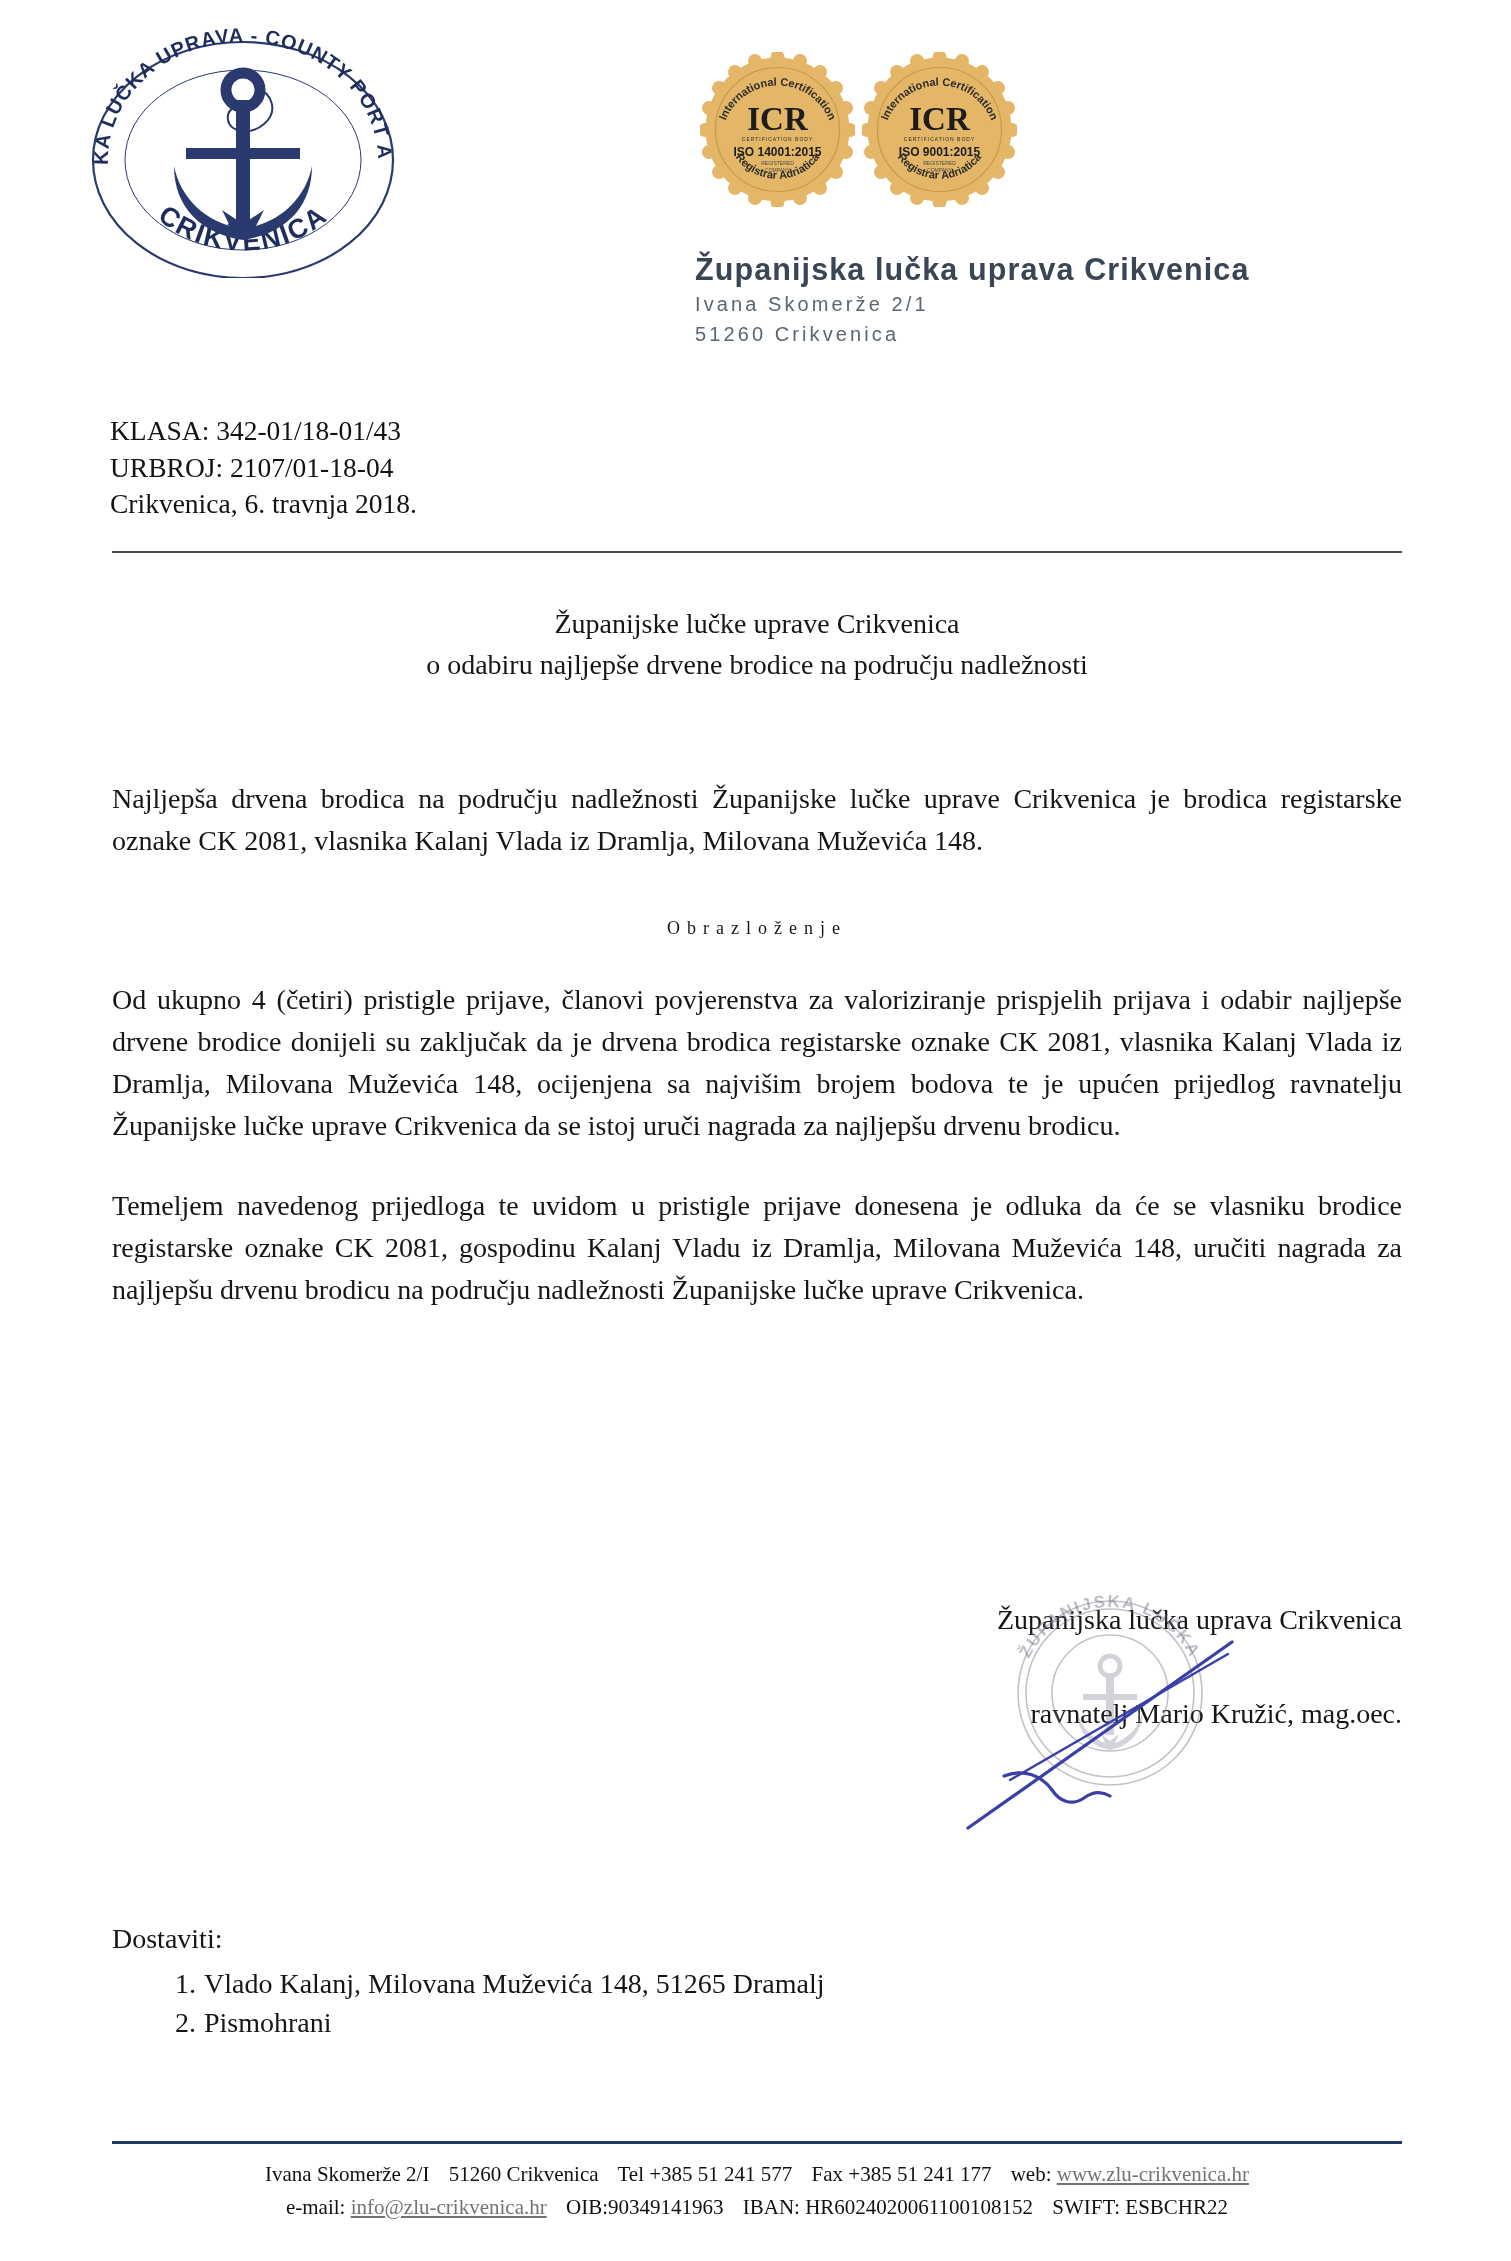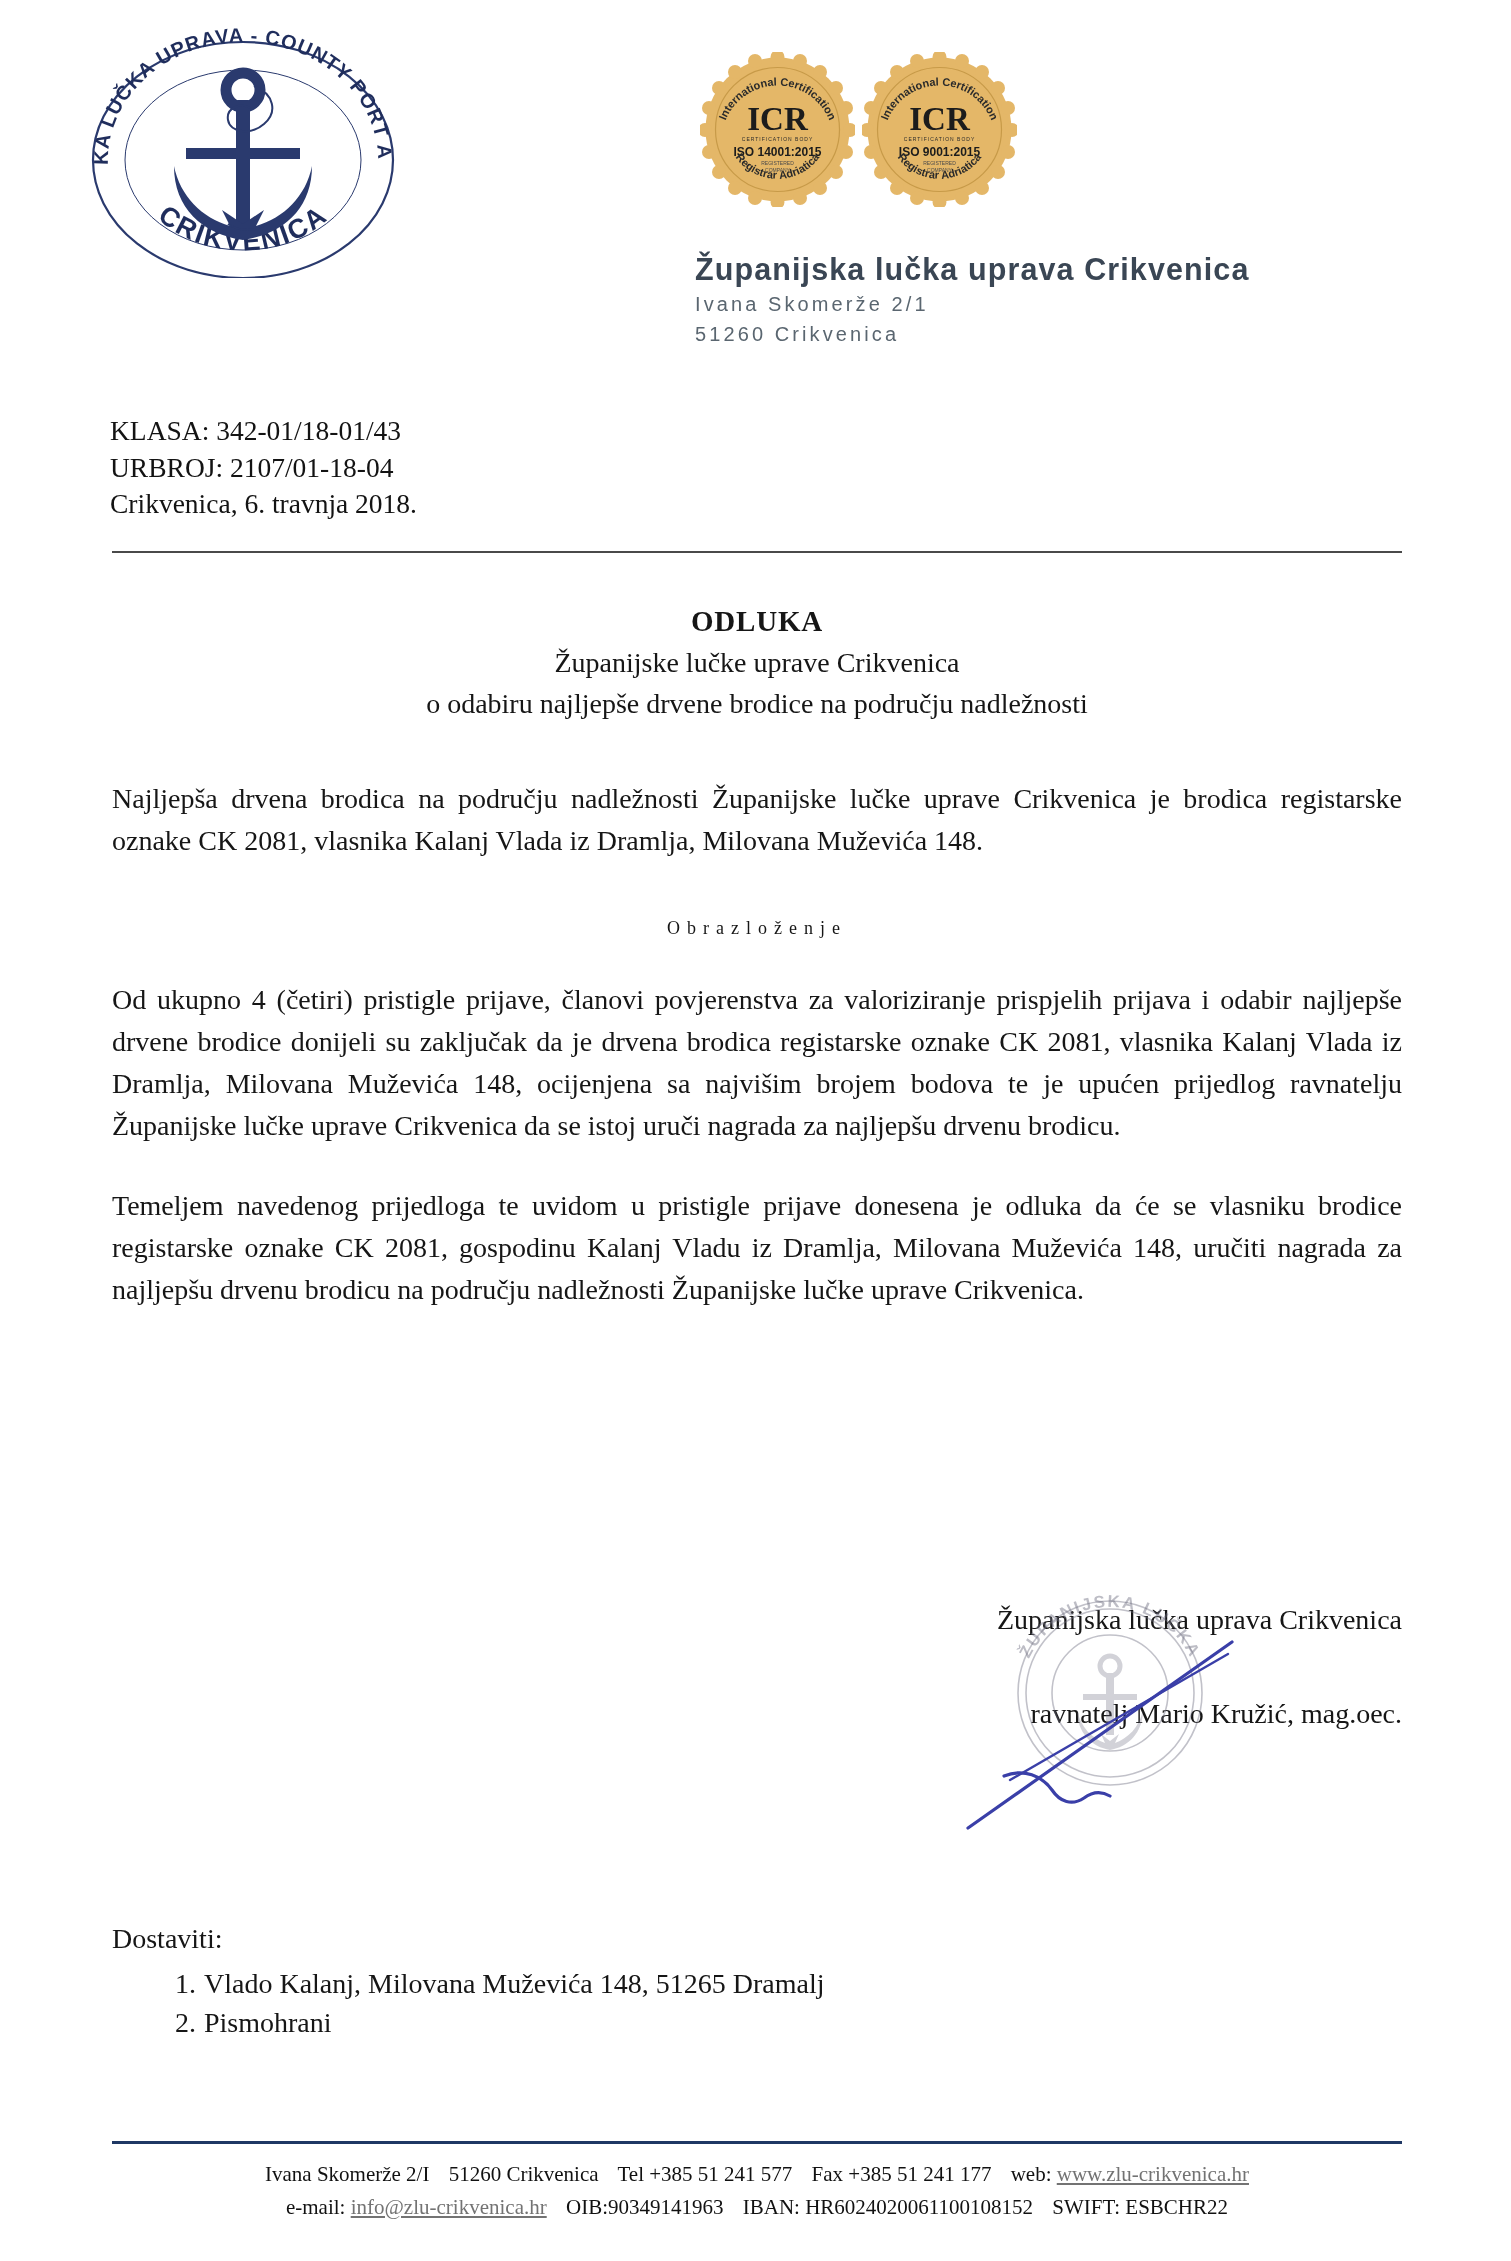--- a/index.html
+++ b/index.html
@@ -385,21 +385,20 @@
 
   <div class="ref-block">
     <div class="ref-line">KLASA: 342-01/18-01/43</div>
     <div class="ref-line">URBROJ: 2107/01-18-04</div>
     <div class="ref-line">Crikvenica, 6. travnja 2018.</div>
   </div>
 
   <div class="rule-top"></div>
 
   <div class="title-block">
-    <div class="title-main">ODLUKA</div>
     <div class="title-sub">Županijske lučke uprave Crikvenica</div>
     <div class="title-sub">o odabiru najljepše drvene brodice na području nadležnosti</div>
   </div>
 
   <div class="body-col">
     <p class="para">Najljepša drvena brodica na području nadležnosti Županijske lučke uprave Crikvenica je brodica registarske oznake CK 2081, vlasnika Kalanj Vlada iz Dramlja, Milovana Muževića 148.</p>
     <div class="section-head">Obrazloženje</div>
     <p class="para">Od ukupno 4 (četiri) pristigle prijave, članovi povjerenstva za valoriziranje prispjelih prijava i odabir najljepše drvene brodice donijeli su zaključak da je drvena brodica registarske oznake CK 2081, vlasnika Kalanj Vlada iz Dramlja, Milovana Muževića 148, ocijenjena sa najvišim brojem bodova te je upućen prijedlog ravnatelju Županijske lučke uprave Crikvenica da se istoj uruči nagrada za najljepšu drvenu brodicu.</p>
     <p class="para">Temeljem navedenog prijedloga te uvidom u pristigle prijave donesena je odluka da će se vlasniku brodice registarske oznake CK 2081, gospodinu Kalanj Vladu iz Dramlja, Milovana Muževića 148, uručiti nagrada za najljepšu drvenu brodicu na području nadležnosti Županijske lučke uprave Crikvenica.</p>
   </div>

